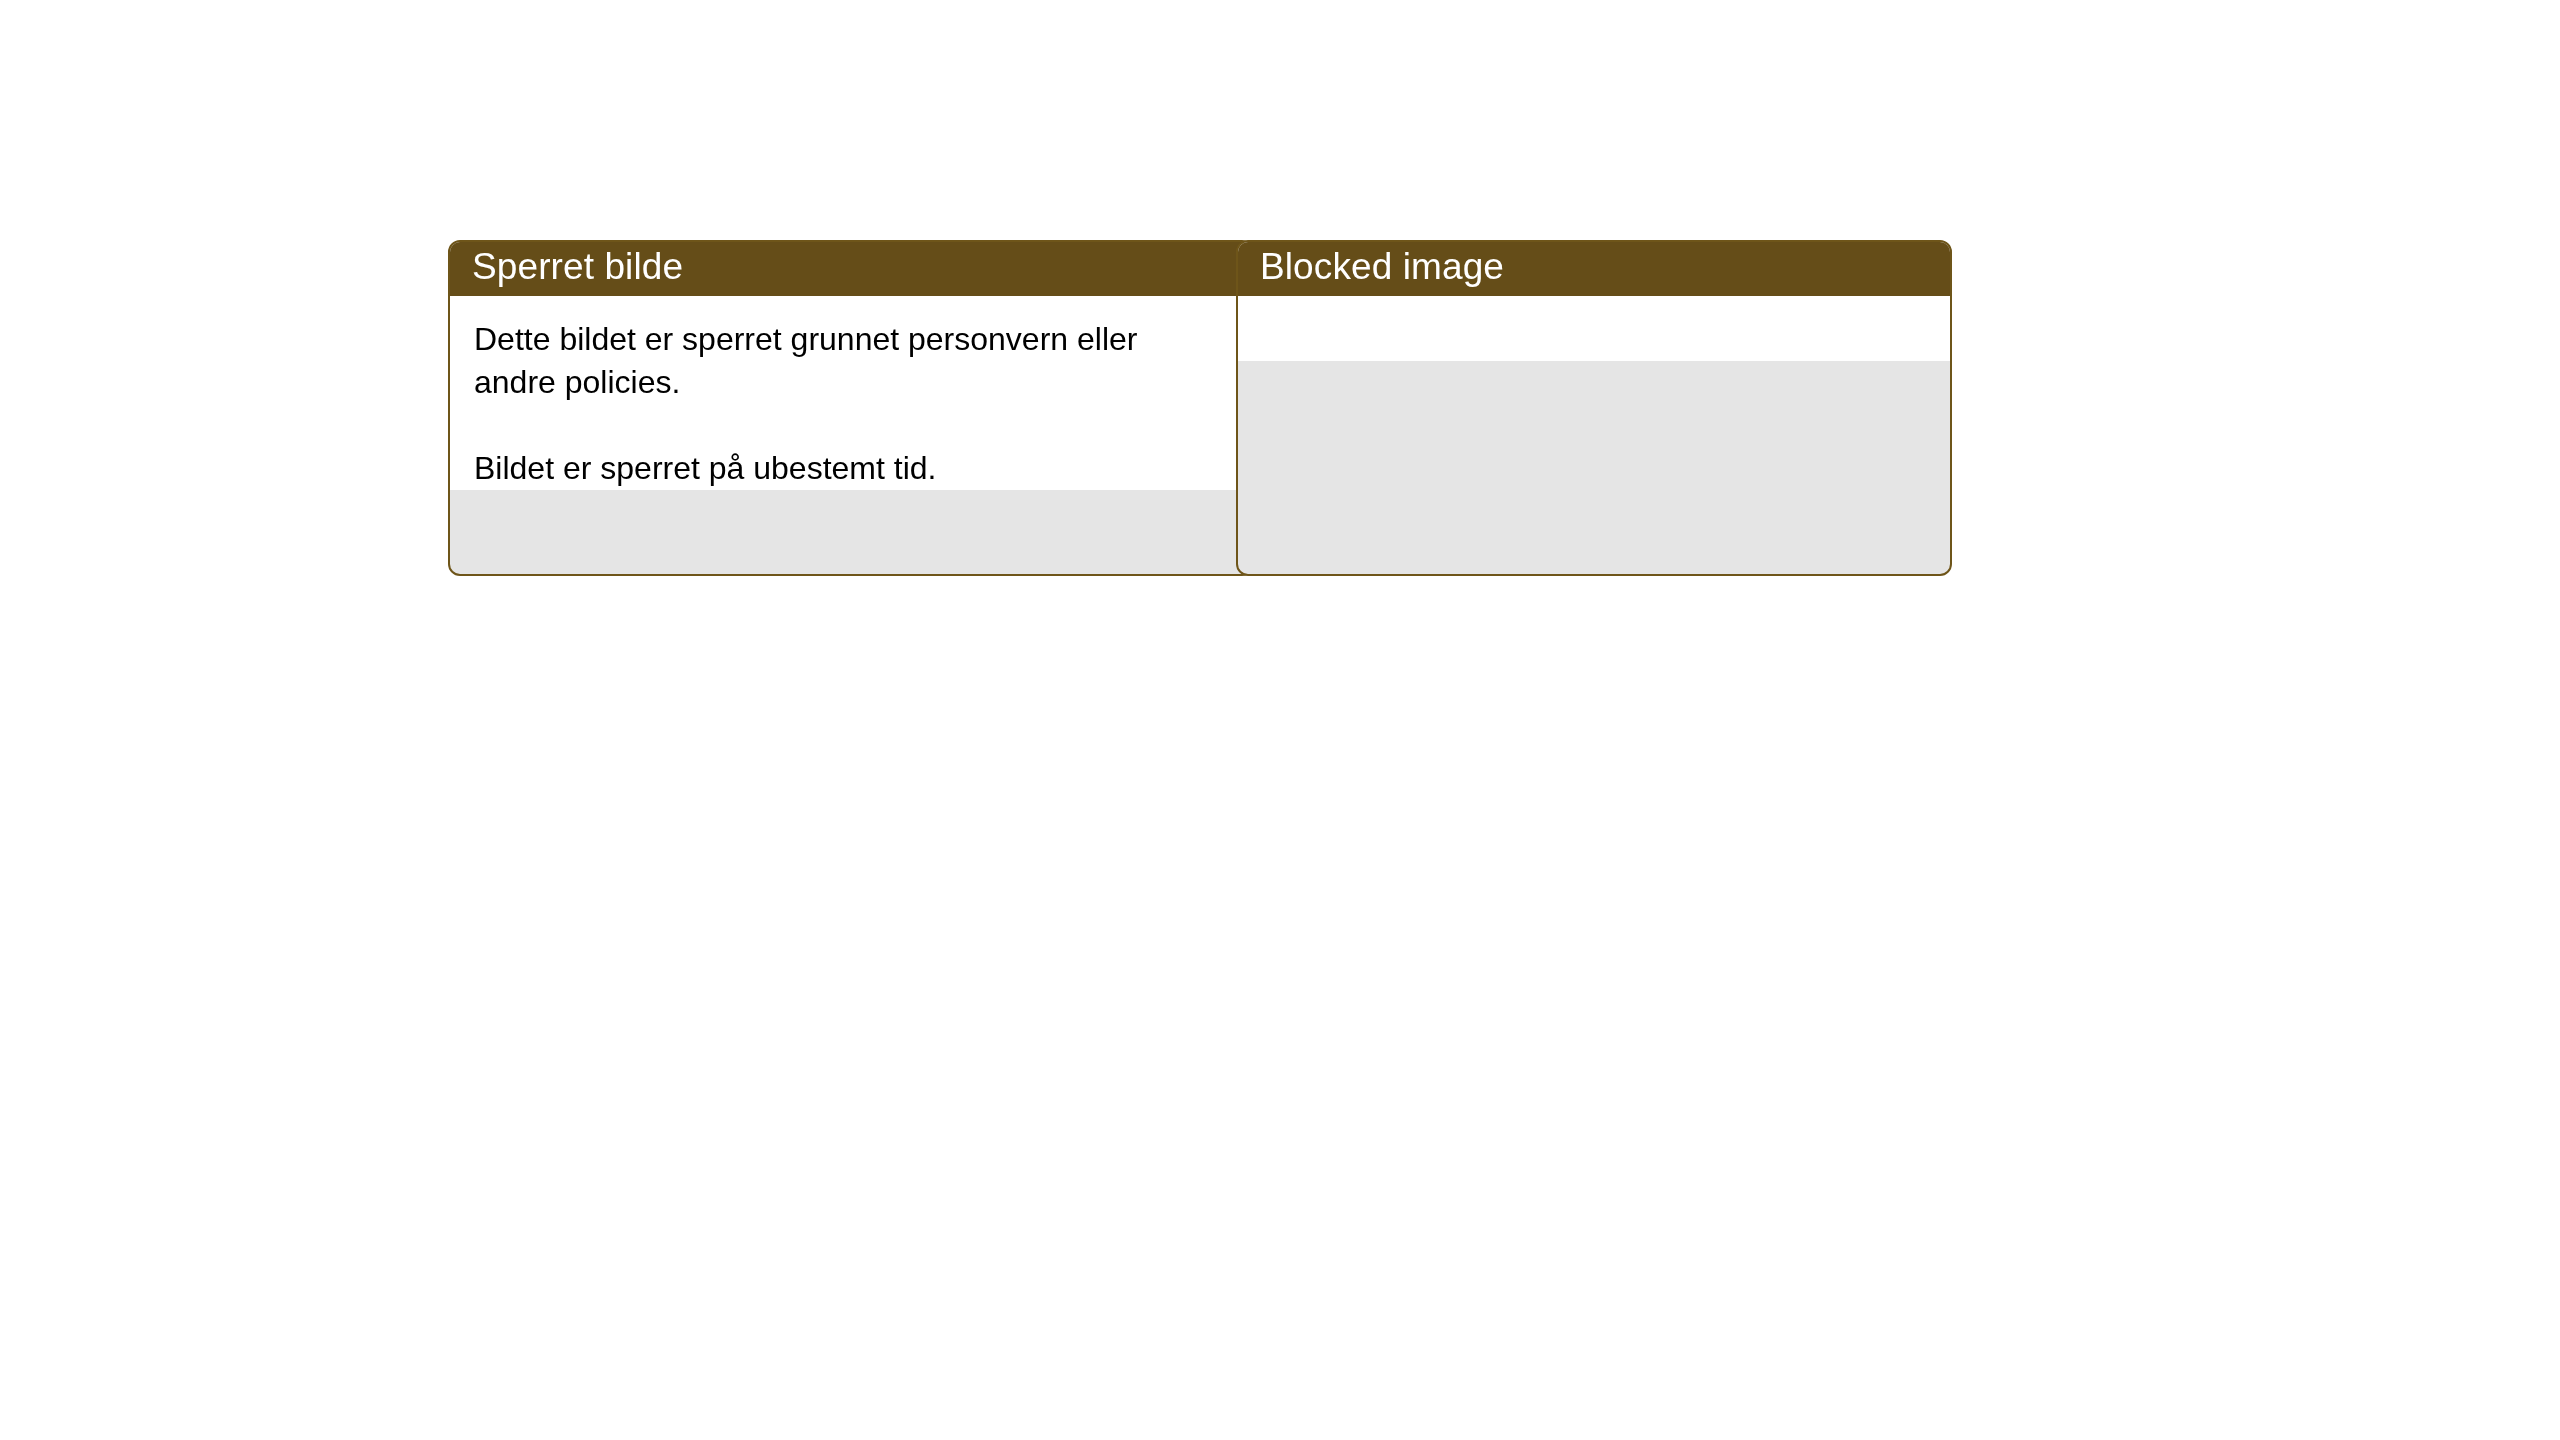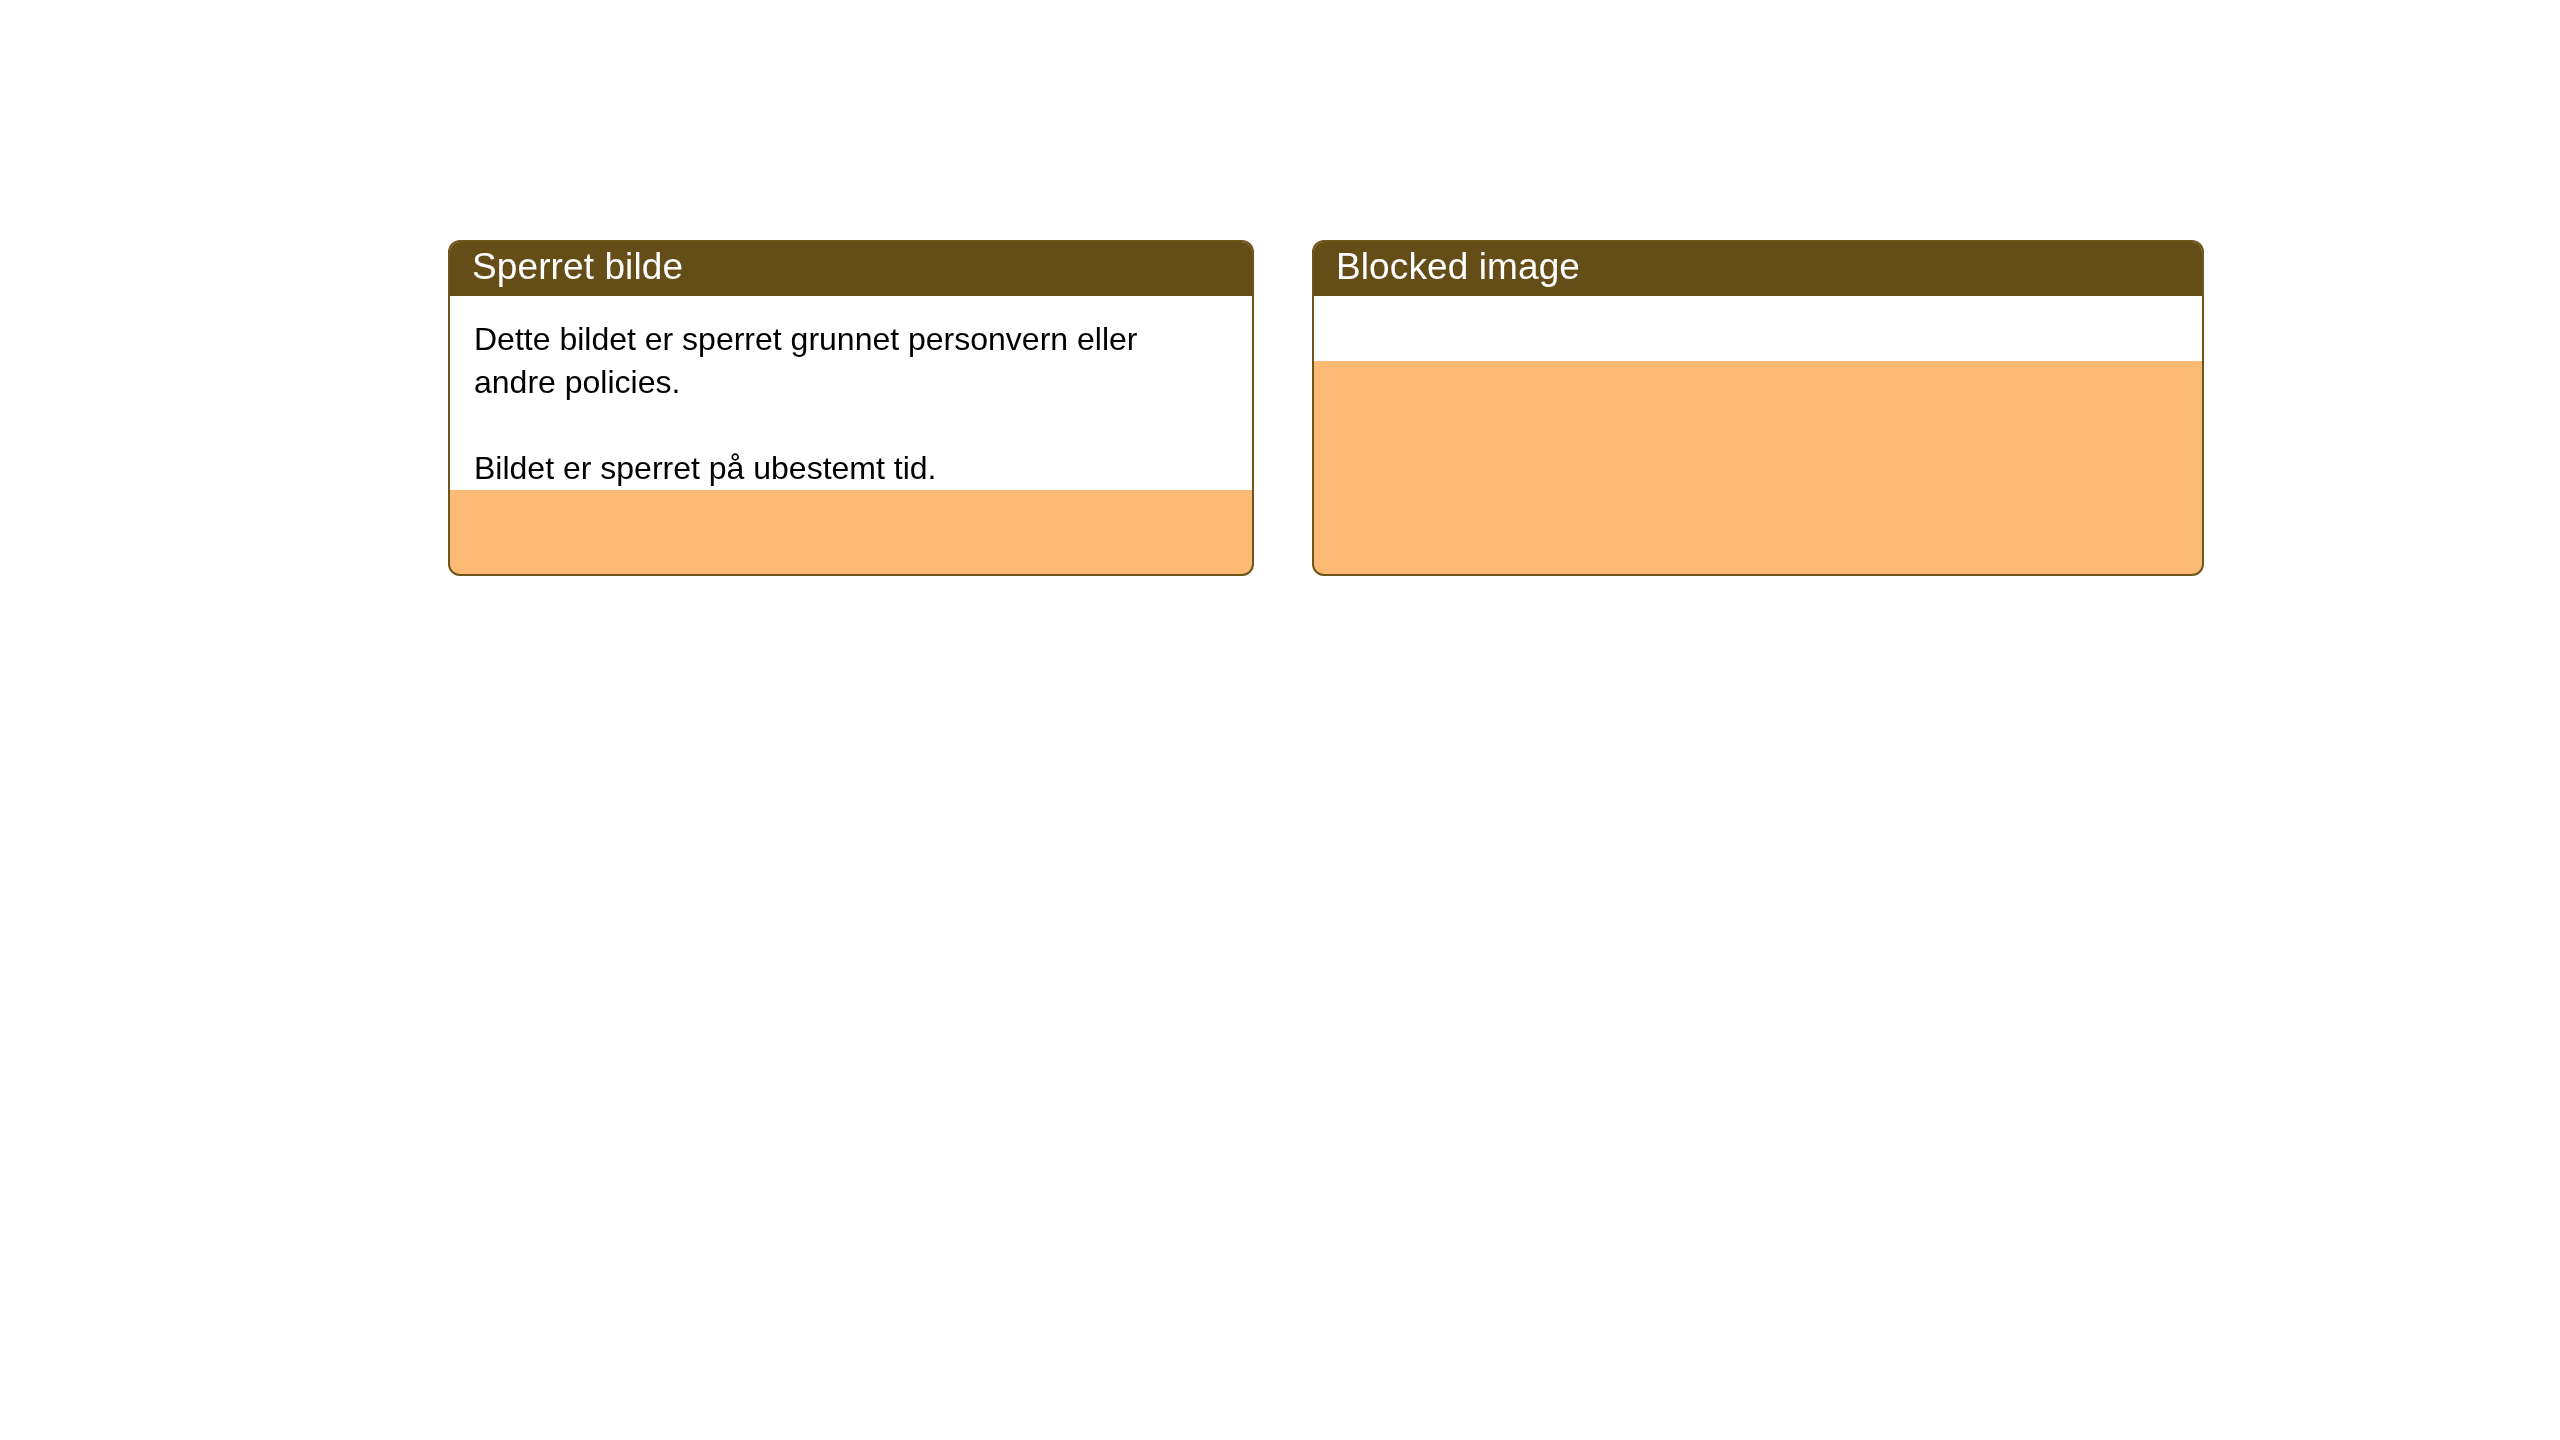--- a/index.html
+++ b/index.html
@@ -18,29 +18,29 @@
   #stage {
     position: relative;
     width: 2560px;
     height: 1440px;
   }
 
   .notice-card {
     position: absolute;
     top: 240px;
     box-sizing: border-box;
-    background: #fdba74;
+    background: #e5e5e5;
     border: 2px solid #6e5519;
     border-radius: 12px;
     overflow: hidden;
     box-shadow: 0 0 0 0 rgba(0,0,0,0);
   }
 
   #card-no  { left: 448px;  width: 806px;  height: 336px; }
-  #card-en  { left: 1312px; width: 892px;  height: 336px; }
+  #card-en  { left: 1236px; width: 716px;  height: 336px; }
 
   .card-header {
     box-sizing: border-box;
     height: 56px;
     background: #654d18;
     display: flex;
     align-items: center;
     padding: 0 0 0 24px;
     margin: -2px -2px 0 -2px;
     border-top-left-radius: 10px;

